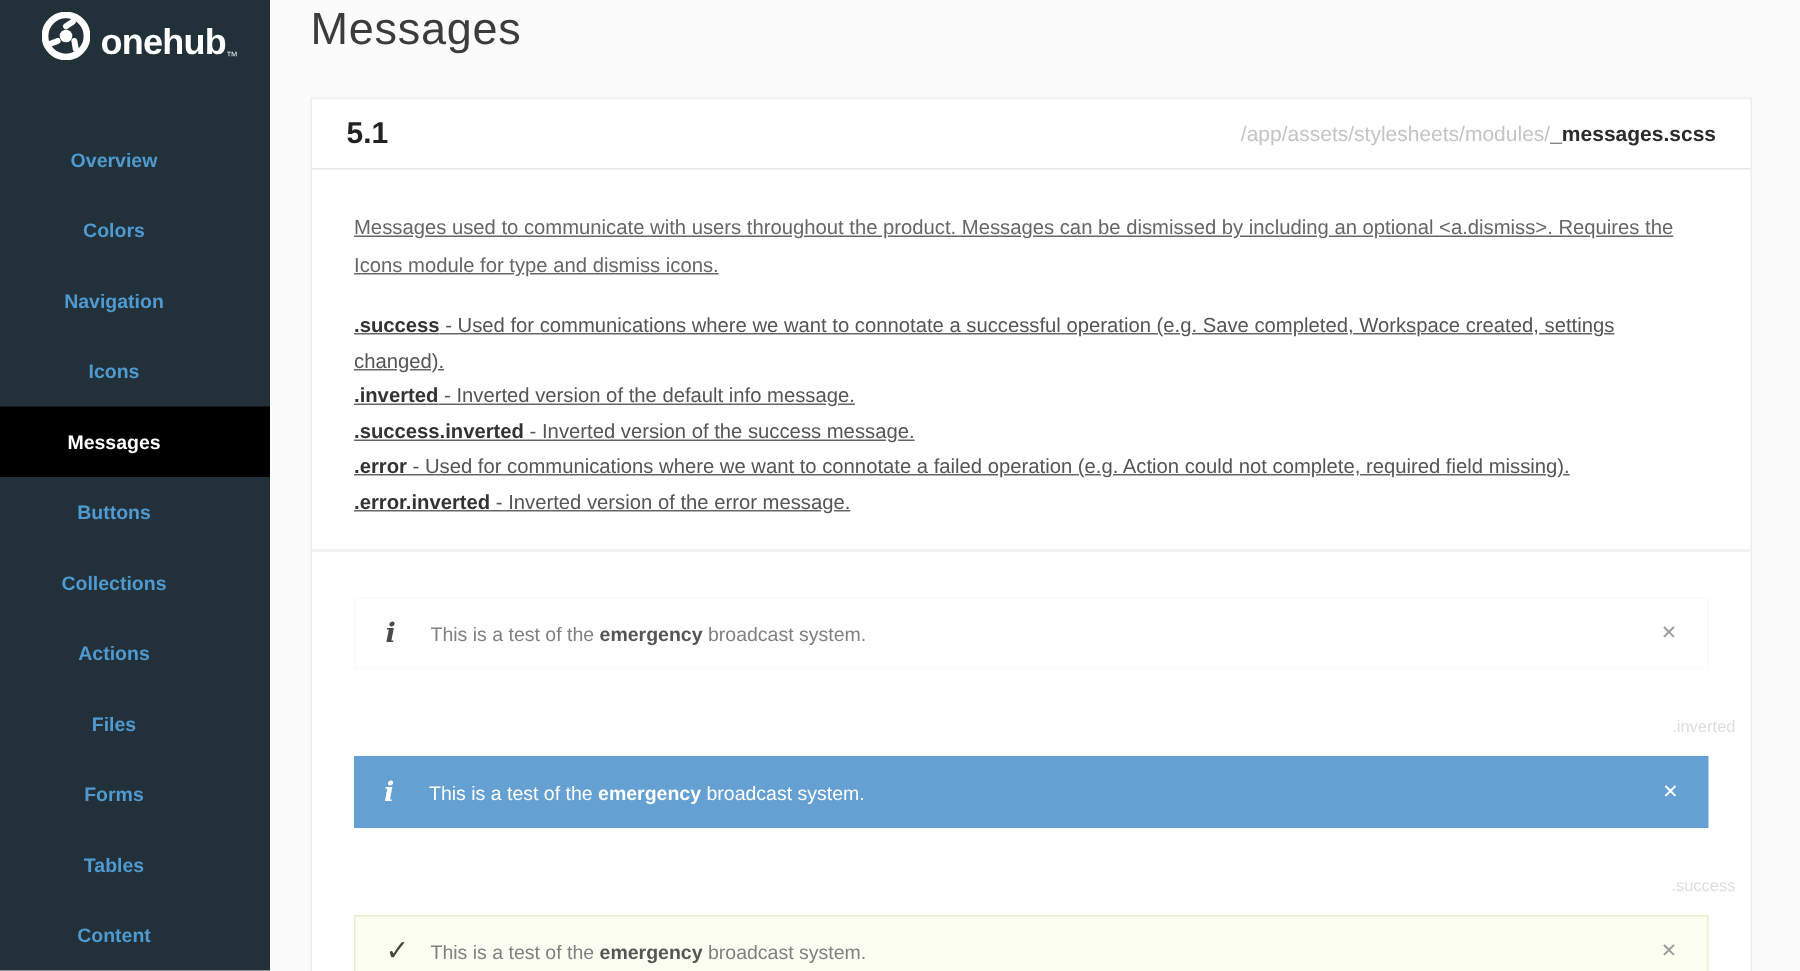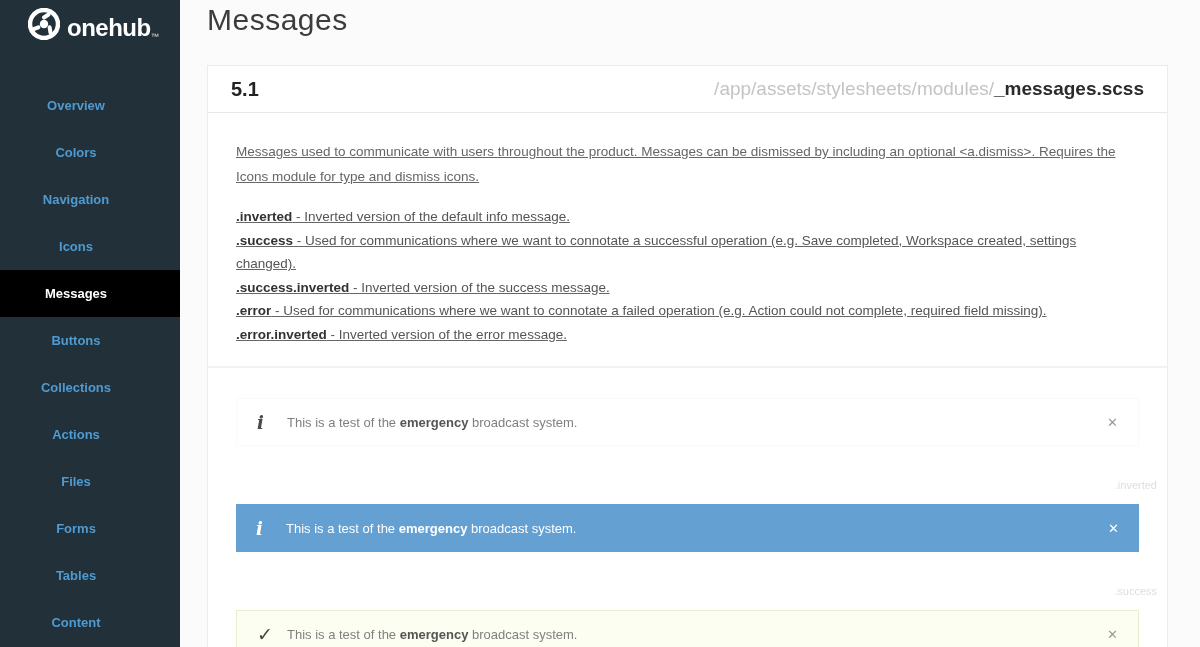--- a/index.html
+++ b/index.html
@@ -22,21 +22,21 @@
   
   .main { position:absolute; left:180px; top:0; width:1020px; height:647px; }
   .page-title { font-size:30px; font-weight:300; color:#3c3c3c; padding:0 0 0 27px;
     line-height:40px; letter-spacing:0.5px; }
 
   .card { margin:25px 0 0 27px; width:961px; background:#fff;
     border:1px solid #ececec; border-bottom:none; }
   .card-header { display:flex; justify-content:space-between; align-items:center;
     height:47px; padding:0 23px; border-bottom:1px solid #e8e8e8; }
   .section-number { font-size:20px; font-weight:bold; color:#222; }
-  .file-path { font-size:19px; color:#c4c4c4; }
+  .file-path { font-size:14px; color:#c4c4c4; }
   .file-path strong { color:#2b2b2b; font-weight:bold; }
 
   .card-desc { padding:26px 28px 20px; font-size:13.5px; color:#666;text-decoration:underline; }
   .desc-paragraph { line-height:25px; margin-bottom:16px; max-width:920px; }
   .mod-line { line-height:23.5px; color:#555; }
   .mod-line strong { color:#333; }
 
   .card-examples { border-top:2px solid #f2f2f2; padding:30px 28px 40px; }
   .variant-label { text-align:right; color:#dedede; font-size:11px;
     height:14px; line-height:14px; margin:0 -18px 12px 0; }
@@ -95,22 +95,22 @@
   <h1 class="page-title">Messages</h1>
 
   <div class="card">
     <div class="card-header">
       <span class="section-number">5.1</span>
       <span class="file-path"><span>/app/assets/stylesheets/modules/</span><strong>_messages.scss</strong></span>
     </div>
 
     <div class="card-desc">
       <p class="desc-paragraph">Messages used to communicate with users throughout the product. Messages can be dismissed by including an optional &lt;a.dismiss&gt;. Requires the Icons module for type and dismiss icons.</p>
+      <div class="mod-line"><strong>.success</strong><span> - Used for communications where we want to connotate a successful operation (e.g. Save completed, Workspace created, settings changed).</span></div>
       <div class="mod-line"><strong>.inverted</strong><span> - Inverted version of the default info message.</span></div>
-      <div class="mod-line"><strong>.success</strong><span> - Used for communications where we want to connotate a successful operation (e.g. Save completed, Workspace created, settings changed).</span></div>
       <div class="mod-line"><strong>.success.inverted</strong><span> - Inverted version of the success message.</span></div>
       <div class="mod-line"><strong>.error</strong><span> - Used for communications where we want to connotate a failed operation (e.g. Action could not complete, required field missing).</span></div>
       <div class="mod-line"><strong>.error.inverted</strong><span> - Inverted version of the error message.</span></div>
     </div>
 
     <div class="card-examples">
 
       <div class="msg info">
         <span class="msg-icon">i</span>
         <span class="msg-text"><span>This is a test of the </span><strong>emergency</strong><span> broadcast system.</span></span>

